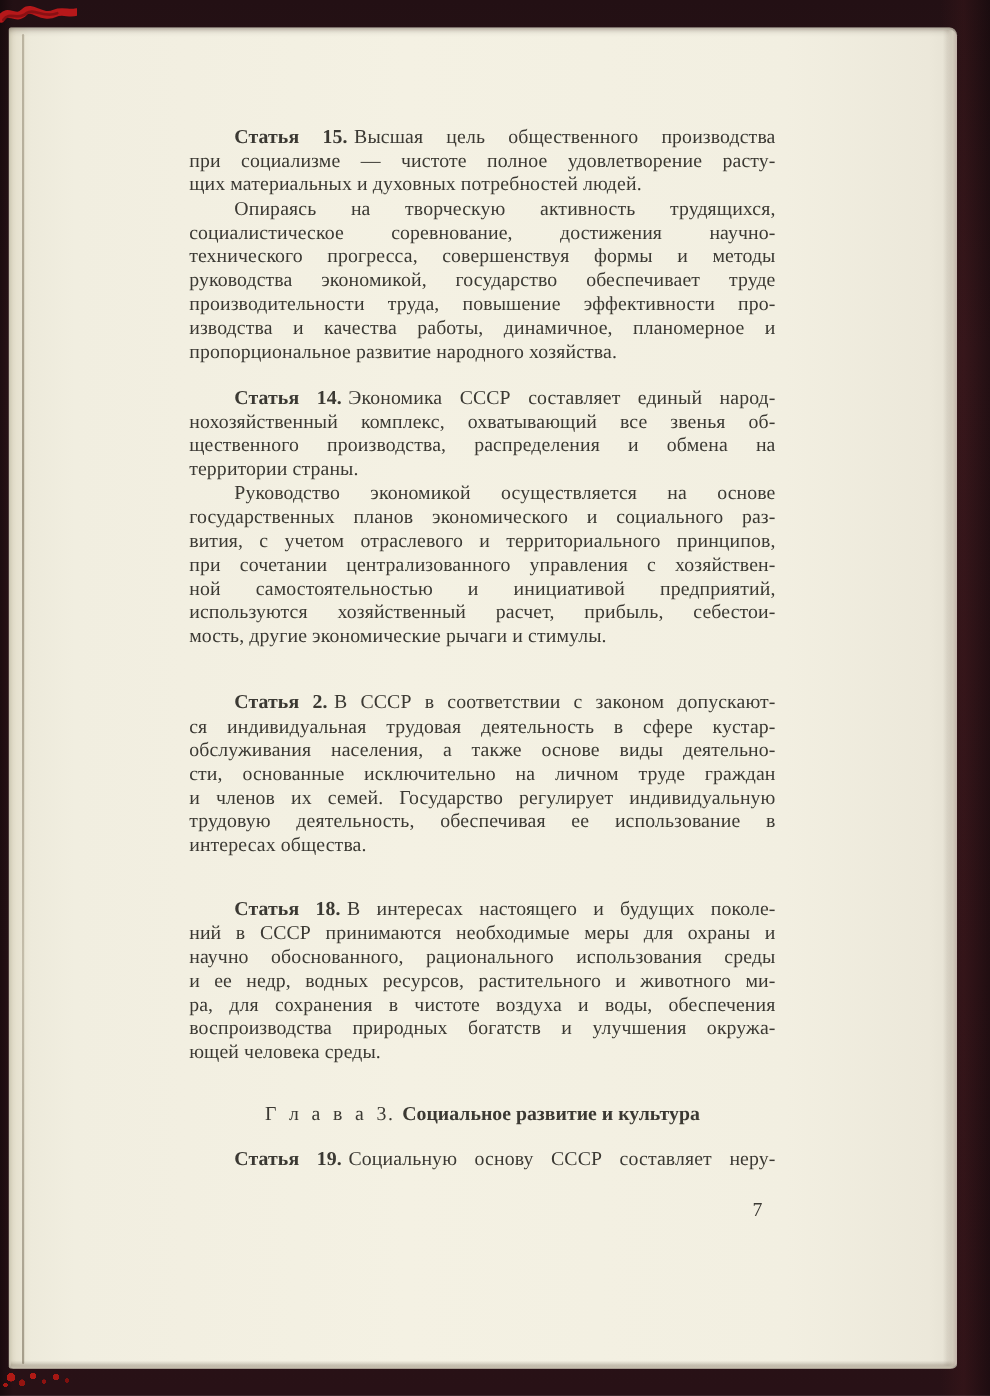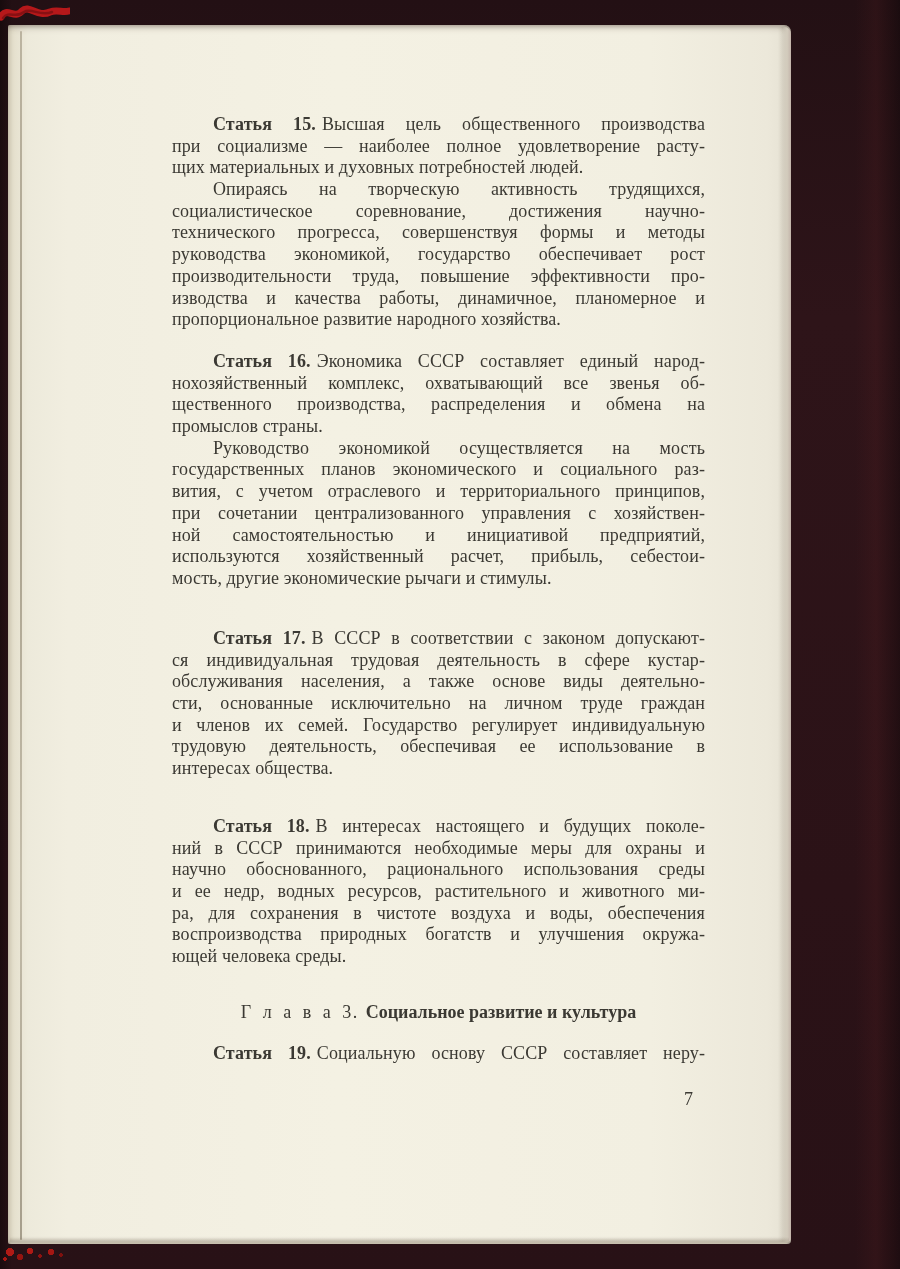--- a/index.html
+++ b/index.html
@@ -15,21 +15,21 @@
   body{
     width:900px;height:1269px;position:relative;overflow:hidden;
     background:linear-gradient(180deg,#231014 0%,#2e1419 25%,var(--cover) 70%,#281116 100%);
     font-family:"Liberation Serif","DejaVu Serif",serif;
   }
   .cover-sheen{
     position:absolute;inset:0;pointer-events:none;
     background:linear-gradient(90deg,rgba(0,0,0,.35) 0,rgba(0,0,0,0) 12px,rgba(0,0,0,0) 855px,rgba(120,40,40,.12) 876px,rgba(0,0,0,.25) 900px);
   }
   .page{
-    position:absolute;left:8px;top:25px;width:783px;height:1219px;
+    position:absolute;left:8px;top:25px;width:862px;height:1219px;
     border-radius:2px 7px 4px 2px;
     background:linear-gradient(90deg,#d9d3bf 0px,#e6e1cf 7px,#edeadb 20px,#f1eee0 60px,#f4f1e3 42%,#f2efe1 82%,#ece8da 97%,#e4e0d2 100%);
     box-shadow:
       inset 0 5px 7px -4px rgba(70,55,45,.55),
       inset 0 -4px 6px -3px rgba(85,72,60,.45),
       inset -4px 0 6px -3px rgba(95,80,70,.40);
   }
   .gutter-line{
     position:absolute;left:12px;top:6px;bottom:4px;width:2px;
     background:linear-gradient(180deg,rgba(150,140,118,.55) 0%,rgba(130,120,98,.65) 35%,rgba(150,140,118,.45) 70%,rgba(120,110,90,.6) 100%);
@@ -88,45 +88,45 @@
 <div class="specks"></div>
 
 <div class="page">
   <div class="gutter-line"></div>
   <div class="page-right-edge"></div>
   <div class="page-bottom-edge"></div>
 
   <div class="text-col">
       <div class="block" style="top: 89px;">
         <div class="line ind"><span class="bold lead">Статья 15.</span>Высшая цель общественного производства</div>
-        <div class="line">при социализме — наиболее полное удовлетворение расту-</div>
+        <div class="line">при социализме — чистоте полное удовлетворение расту-</div>
         <div class="line endp">щих материальных и духовных потребностей людей.</div>
         <div class="line ind">Опираясь на творческую активность трудящихся,</div>
         <div class="line">социалистическое соревнование, достижения научно-</div>
         <div class="line">технического прогресса, совершенствуя формы и методы</div>
-        <div class="line">руководства экономикой, государство обеспечивает рост</div>
+        <div class="line">руководства экономикой, государство обеспечивает труде</div>
         <div class="line">производительности труда, повышение эффективности про-</div>
         <div class="line">изводства и качества работы, динамичное, планомерное и</div>
         <div class="line endp">пропорциональное развитие народного хозяйства.</div>
       </div>
       <div class="block" style="top: 326px;">
-        <div class="line ind"><span class="bold lead">Статья 16.</span>Экономика СССР составляет единый народ-</div>
+        <div class="line ind"><span class="bold lead">Статья 14.</span>Экономика СССР составляет единый народ-</div>
         <div class="line">нохозяйственный комплекс, охватывающий все звенья об-</div>
         <div class="line">щественного производства, распределения и обмена на</div>
-        <div class="line endp">промыслов страны.</div>
-        <div class="line ind">Руководство экономикой осуществляется на мость</div>
+        <div class="line endp">территории страны.</div>
+        <div class="line ind">Руководство экономикой осуществляется на основе</div>
         <div class="line">государственных планов экономического и социального раз-</div>
         <div class="line">вития, с учетом отраслевого и территориального принципов,</div>
         <div class="line">при сочетании централизованного управления с хозяйствен-</div>
         <div class="line">ной самостоятельностью и инициативой предприятий,</div>
         <div class="line">используются хозяйственный расчет, прибыль, себестои-</div>
         <div class="line endp">мость, другие экономические рычаги и стимулы.</div>
       </div>
       <div class="block" style="top: 603px;">
-        <div class="line ind"><span class="bold lead">Статья 17.</span>В СССР в соответствии с законом допускают-</div>
+        <div class="line ind"><span class="bold lead">Статья 2.</span>В СССР в соответствии с законом допускают-</div>
         <div class="line">ся индивидуальная трудовая деятельность в сфере кустар-</div>
         <div class="line">обслуживания населения, а также основе виды деятельно-</div>
         <div class="line">сти, основанные исключительно на личном труде граждан</div>
         <div class="line">и членов их семей. Государство регулирует индивидуальную</div>
         <div class="line">трудовую деятельность, обеспечивая ее использование в</div>
         <div class="line endp">интересах общества.</div>
       </div>
       <div class="block" style="top: 791px;">
         <div class="line ind"><span class="bold lead">Статья 18.</span>В интересах настоящего и будущих поколе-</div>
         <div class="line">ний в СССР принимаются необходимые меры для охраны и</div>

